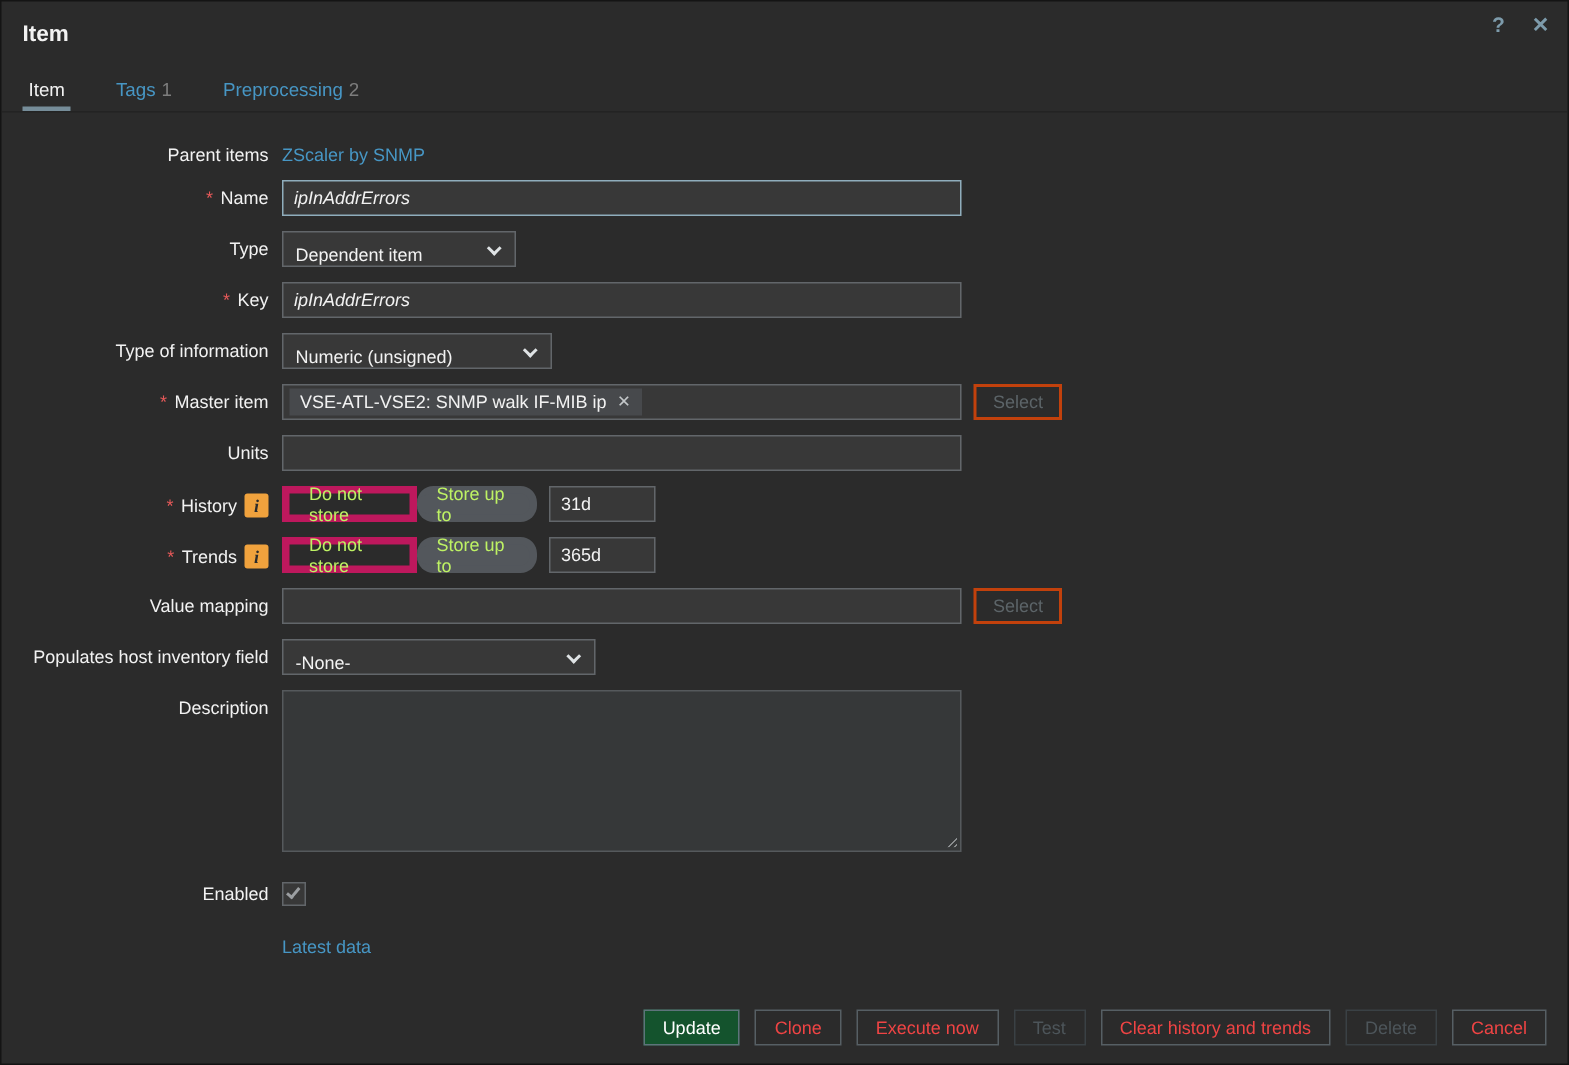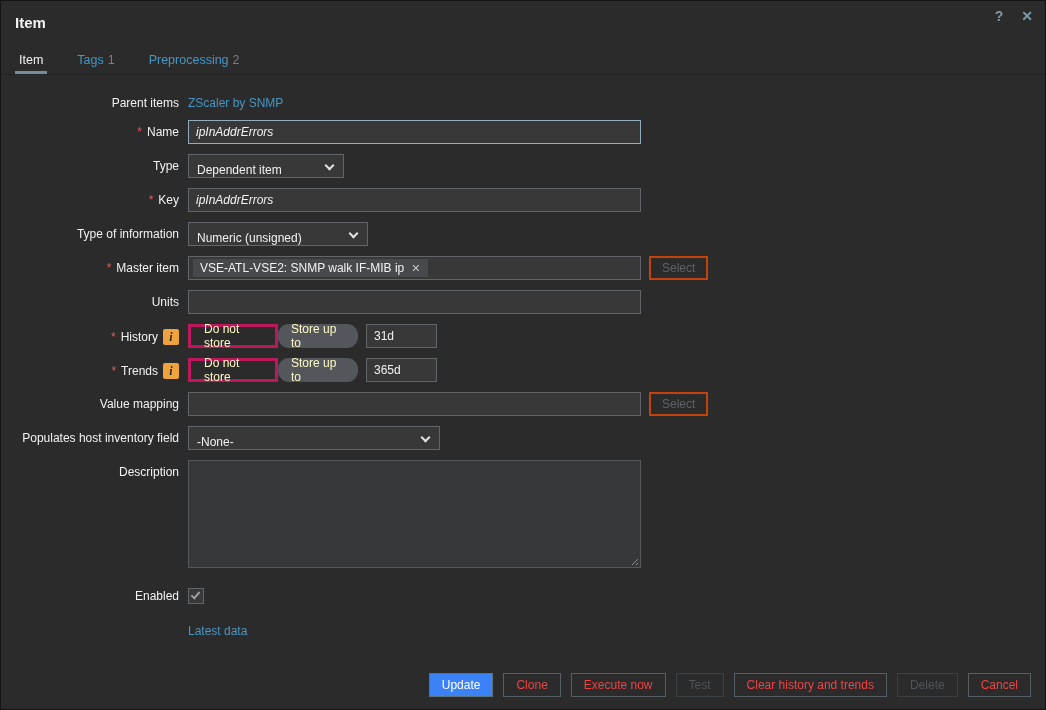--- a/index.html
+++ b/index.html
@@ -68,21 +68,21 @@
 
   .btn-select {
     height:24px; margin-left:8px; padding:0 11px; background:transparent;
     border:2px solid #c2410c; color:#5c6468; font-size:12px; cursor:default;
     font-family:"Liberation Sans", sans-serif;
   }
 
   .seg { display:flex; }
   .seg-btn {
     height:24px; display:flex; align-items:center; padding:0 13px;
-    border:3px solid #be185d; color:#fef9c3; cursor:pointer; background:transparent;
+    border:5px solid #be185d; color:#bef264; cursor:pointer; background:transparent;
   }
   .seg-btn + .seg-btn { border-left:none; }
   .seg-btn.sel { background:#53575c; border-color:#53575c;border-radius:11px; }
   .seg-val { width:71px; margin-left:8px; }
 
   .textarea-wrap { position:relative; }
   textarea.desc {
     width:453px; height:108px; background:#363839; border:1px solid #55595c;
     color:#f2f2f2; resize:none; padding:4px 6px; font-family:"Liberation Sans", sans-serif;
   }
@@ -106,21 +106,21 @@
   .row-link .lbl { visibility:hidden; }
   .parent-link { padding-top:5px; }
 
   
   .footer { position:absolute; right:14px; bottom:12px; display:flex; gap:10px; }
   .btn {
     height:24px; padding:0 12px; font-size:12px; cursor:pointer;
     background:transparent; border:1px solid #565f64; color:#ef4444;
     font-family:"Liberation Sans", sans-serif;
   }
-  .btn.primary { background:#3b82f6; border-color:#5e737b; color:#ffffff; }
+  .btn.primary { background:#14532d; border-color:#5e737b; color:#ffffff; }
   .btn.disabled { border-color:#3a4145; color:#4d555a; cursor:default; }
 </style>
 </head>
 <body>
 
 <div class="dialog">
 
   <div class="dlg-title">Item</div>
   <div class="dlg-icons">
     <span class="dlg-icon">?</span>
@@ -224,21 +224,21 @@
     </div>
 
     <div class="row">
       <div class="lbl">Value mapping</div>
       <input class="txt w-full" value="" style="">
       <button class="btn-select">Select</button>
     </div>
 
     <div class="row">
       <div class="lbl">Populates host inventory field</div>
-      <div class="select" style="width:252px">
+      <div class="select" style="width:209px">
         <span>-None-</span>
         <span class="chev"></span>
       </div>
     </div>
 
     <div class="row">
       <div class="lbl">Description</div>
       <div class="textarea-wrap">
         <textarea class="desc" style=""></textarea>
         <span class="resize-grip"></span>

